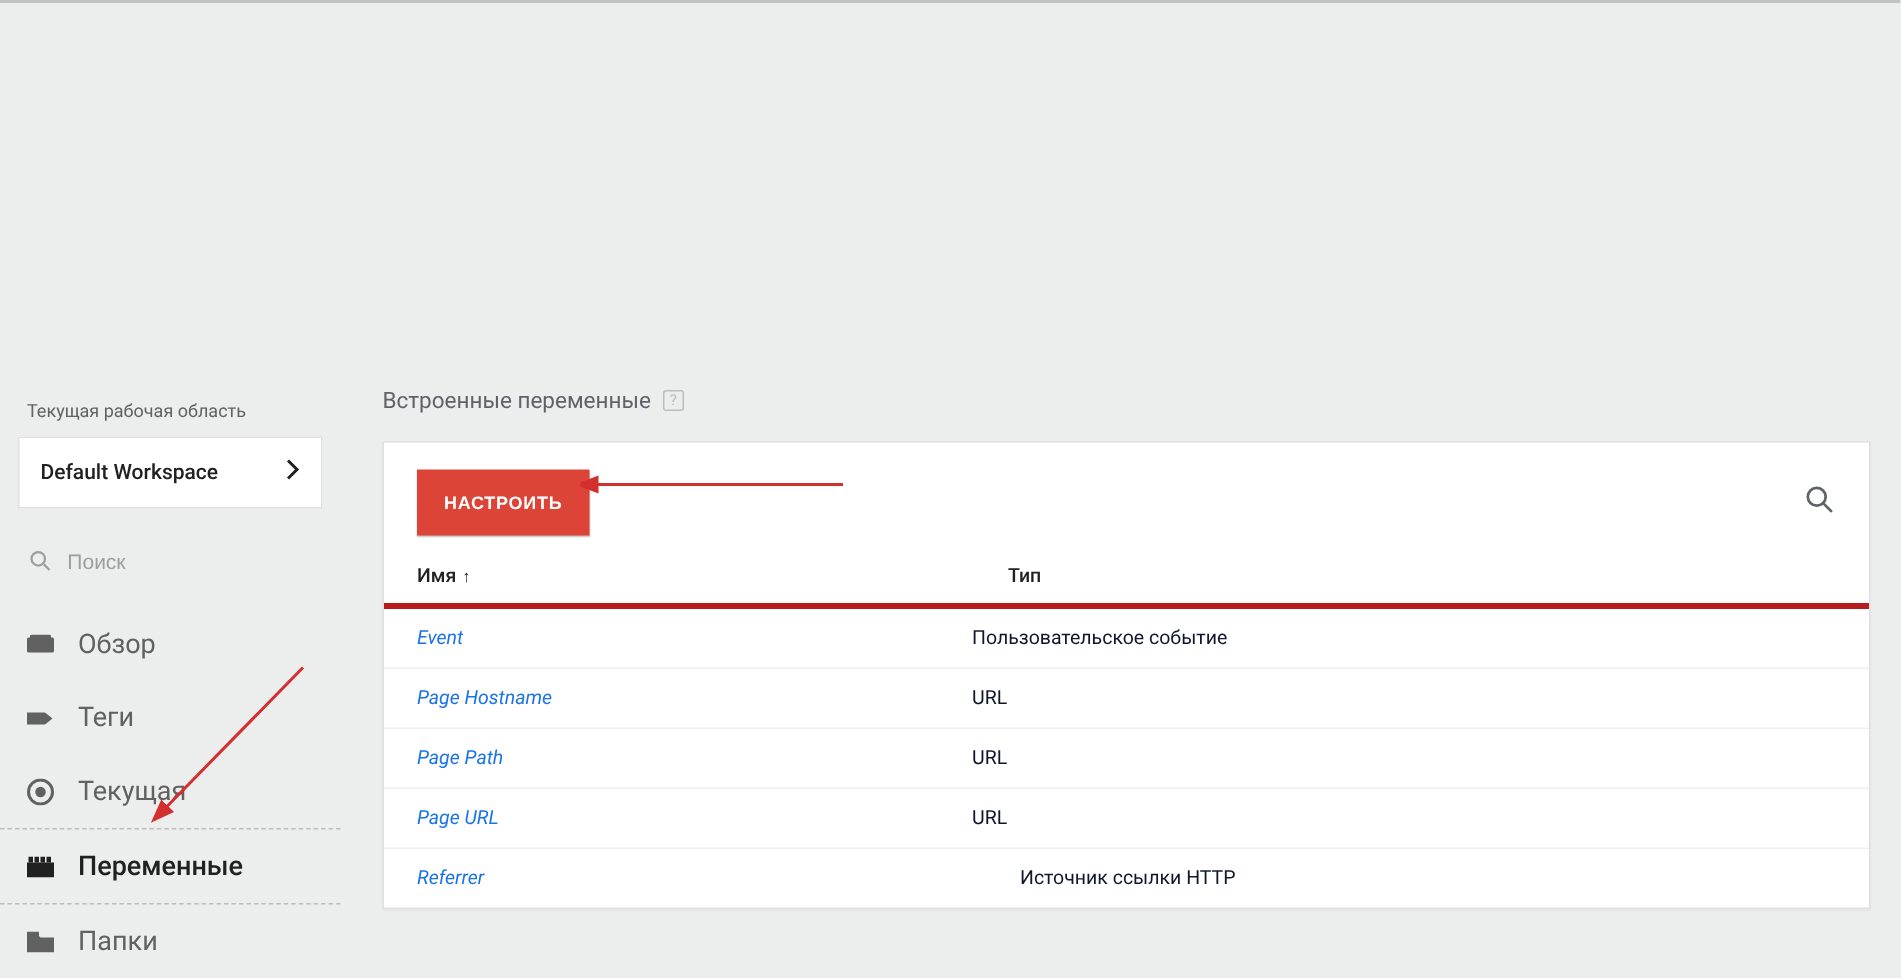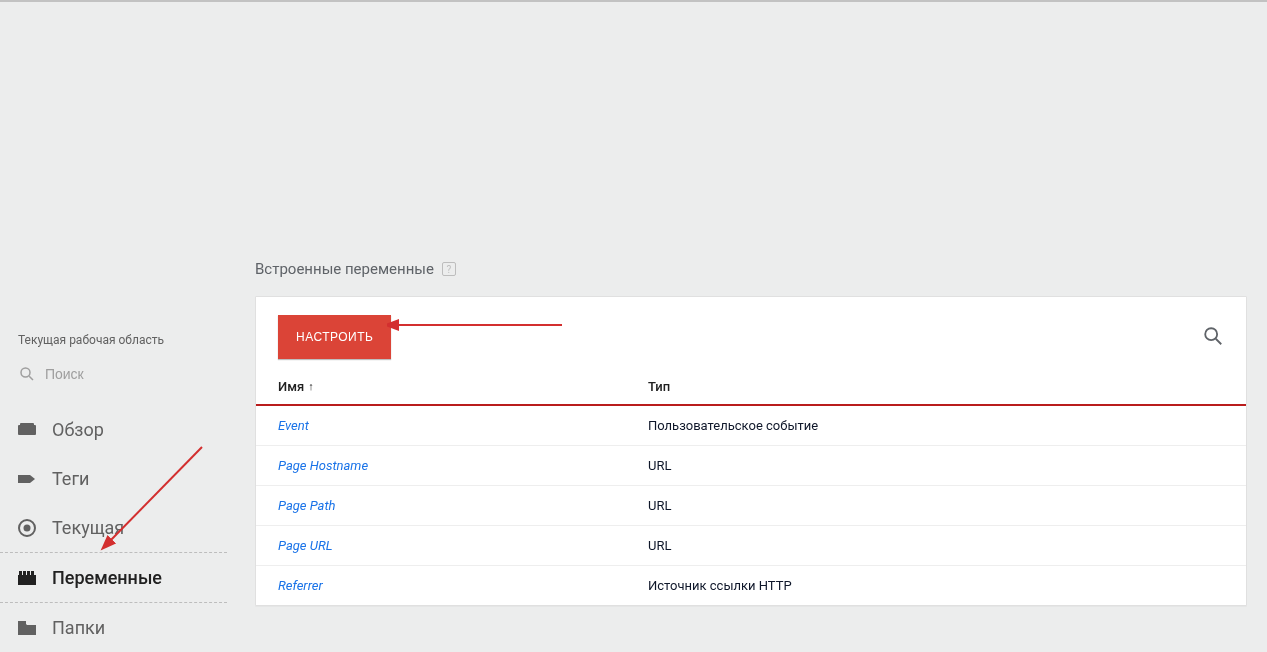--- a/index.html
+++ b/index.html
@@ -133,47 +133,48 @@
     padding: 18px 22px 10px 22px;
   }
   .btn {
     background: #d93025;
     background: #db4437;
     color: #fff;
     border: none;
     padding: 0 18px;
     height: 44px;
     font-size: 12px;
-    font-weight: 400;
+    font-weight: 700;
     letter-spacing: 0.5px;
     cursor: pointer;
     box-shadow: 0 1px 1px rgba(0,0,0,0.25);
   }
   .search-icon-btn {
     color: #5f6368;
     cursor: pointer;
   }
   .table-head {
     display: flex;
     padding: 10px 22px 10px 22px;
     color: #212121;
     font-weight: 500;
     font-size: 13px;
-    border-bottom: 2px solid #b91c1c;
+    border-bottom: 4px solid #b91c1c;
+    gap: 24px;
   }
   .col-name { width: 370px; display:flex; align-items:center; }
   .col-type { flex: 1; }
   .sort-arrow { margin-left: 4px; font-size: 11px; }
   .row {
     display: flex;
     padding: 12px 22px;
     border-bottom: 1px solid #eee;
     font-size: 13px;
   }
-  .row:last-child { border-bottom: none; }
+  .row:last-child { border-bottom: none; gap: 32px; }
   .row .name a {
     color: #1a73e8;
     text-decoration: none;
     cursor: pointer;
     font-style: italic;
   }
   .row .name { width: 370px; }
   .row .type { flex: 1; color: #0f172a; }
 
   .panel2 .panel-toolbar { padding: 18px 22px; }
@@ -191,20 +192,28 @@
   }
   .arrow svg { display: block; }
 </style>
 </head>
 <body>
 
 <div class="top-border"></div>
 <div class="layout">
   <aside class="sidebar">
     <div class="workspace-label">Текущая рабочая область</div>
+    <div class="workspace-card">
+      <span class="ws-name">Default Workspace</span>
+      <span class="icon">
+        <svg width="10" height="14" viewBox="0 0 10 14">
+            <path d="M2 1 L8 7 L2 13" stroke="#212121" stroke-width="2" fill="none"></path>
+          </svg>
+      </span>
+    </div>
 
     <div class="search-row">
       <span class="icon">
         <svg width="18" height="18" viewBox="0 0 24 24">
             <circle cx="10" cy="10" r="6" stroke="#9e9e9e" stroke-width="2" fill="none"></circle>
             <line x1="15" y1="15" x2="20" y2="20" stroke="#9e9e9e" stroke-width="2"></line>
           </svg>
       </span>
       <input type="text" placeholder="Поиск" style="">
     </div>

